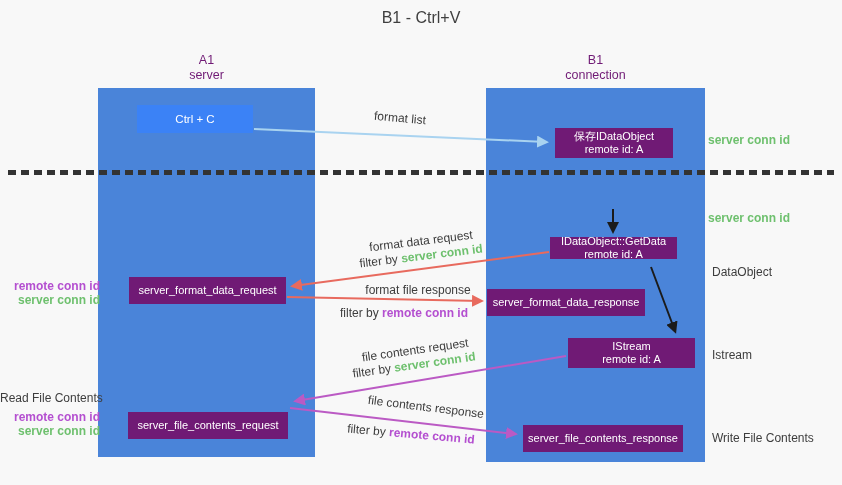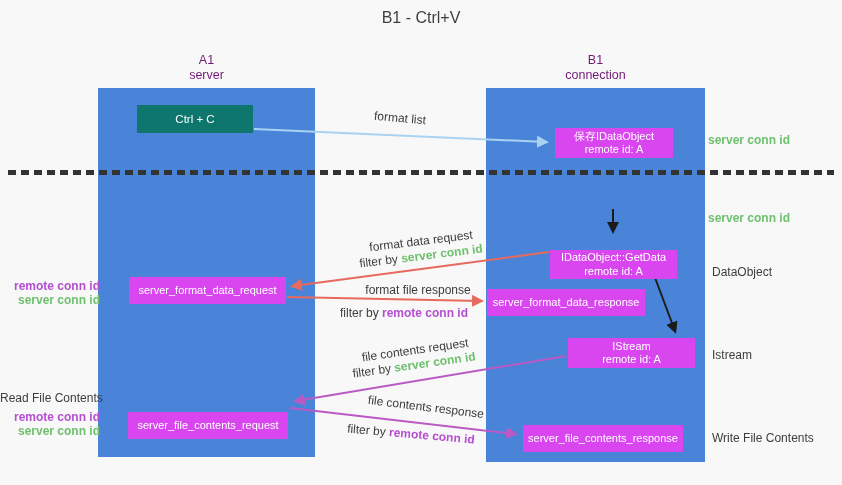--- a/index.html
+++ b/index.html
@@ -21,27 +21,27 @@
   .lifeline.a1{left:98px;top:88px;width:217px;height:369px;}
   .lifeline.b1{left:486px;top:88px;width:219px;height:374px;}
 
   
   .separator{left:8px;top:170px;width:826px;height:5px;
     background:repeating-linear-gradient(to right,#333 0,#333 8px,transparent 8px,transparent 13px);}
 
   
   .node{display:flex;flex-direction:column;align-items:center;justify-content:center;
         color:#fff;text-align:center;box-sizing:border-box;}
-  .node.green{background:#0f766e;font-size:11.5px;}
-  .node.orange{background:#d946ef;font-size:11px;line-height:13.5px;}
+  .node.green{background:#3b82f6;font-size:11.5px;}
+  .node.orange{background:#701a75;font-size:11px;line-height:13.5px;}
 
   .n-ctrl-c{left:137px;top:105px;width:116px;height:28px;}
   .n-save{left:555px;top:128px;width:118px;height:30px;}
   .n-ctrl-v{left:553px;top:181px;width:119px;height:27px;}
-  .n-getdata{left:550px;top:250px;width:127px;height:29px;}
+  .n-getdata{left:550px;top:237px;width:127px;height:22px;}
   .n-fmt-req{left:129px;top:277px;width:157px;height:27px;}
   .n-fmt-resp{left:487px;top:289px;width:158px;height:27px;}
   .n-istream{left:568px;top:338px;width:127px;height:30px;}
   .n-file-req{left:128px;top:392px;width:160px;height:27px;margin-top:20px;}
   .n-file-resp{left:523px;top:425px;width:160px;height:27px;}
 
   
   .flow-label{font-size:12px;color:#3d3d3d;white-space:nowrap;transform-origin:center;}
   .green-id{color:#6ec06e;font-weight:bold;}
   .purple-id{color:#b44fd0;font-weight:bold;}

